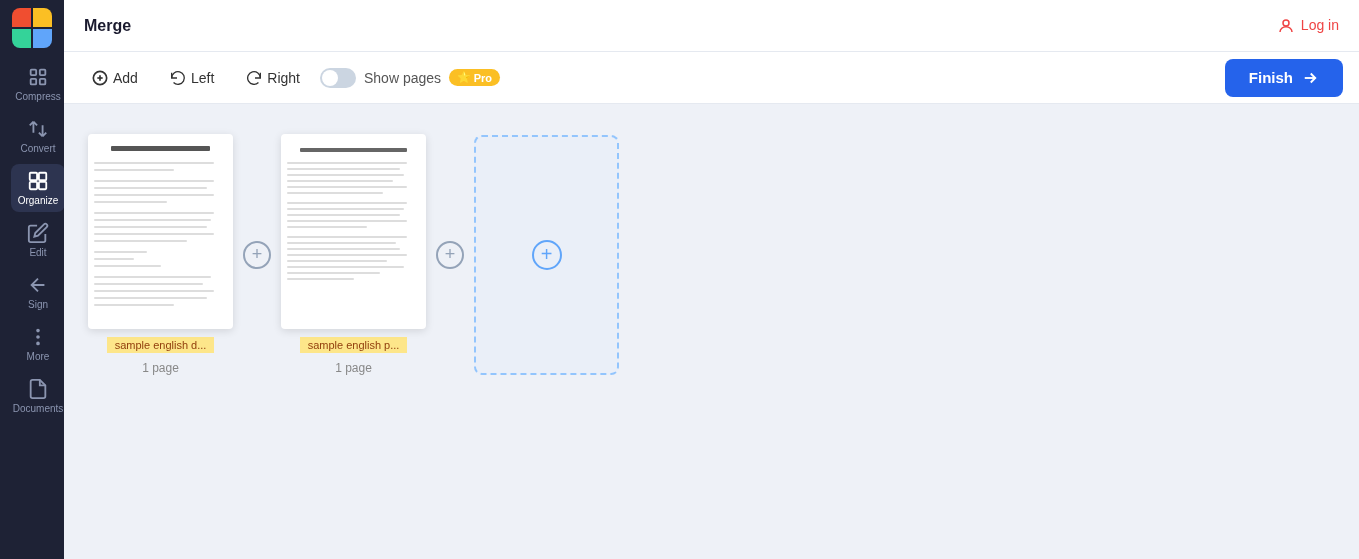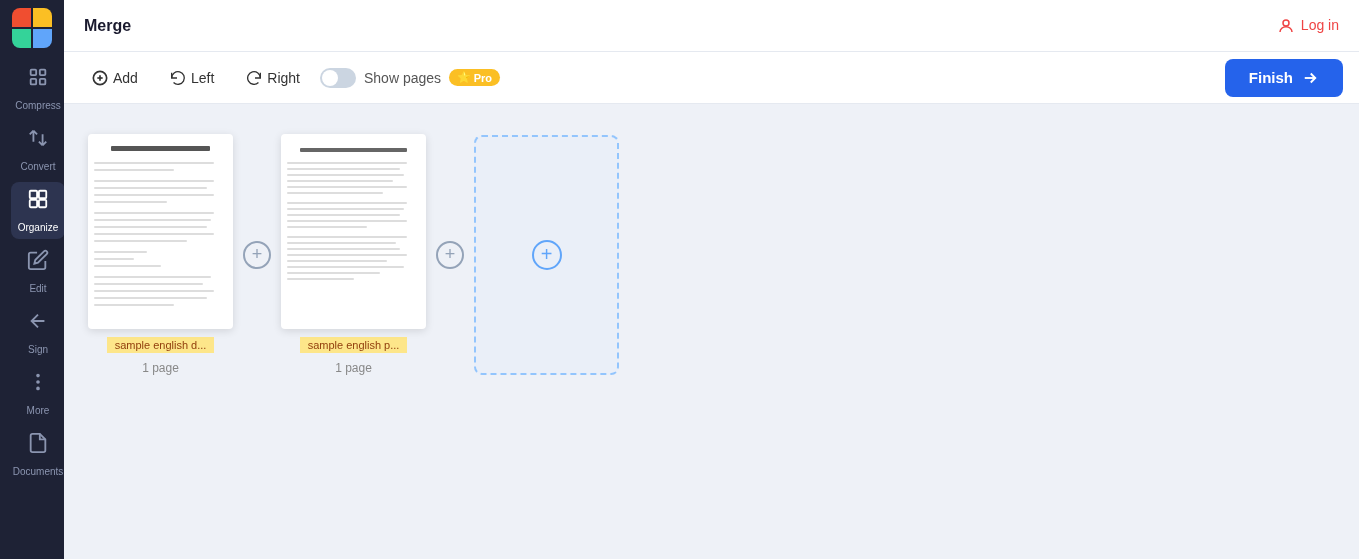--- a/index.html
+++ b/index.html
@@ -29,21 +29,21 @@
     }
     .logo-q1 { background: #f04e30; }
     .logo-q2 { background: #fbbf24; }
     .logo-q3 { background: #34d399; }
     .logo-q4 { background: #60a5fa; }
 
     .sidebar-item {
       display: flex;
       flex-direction: column;
       align-items: center;
-      gap: 12px;
+      gap: 3px;
       padding: 6px 4px;
       border-radius: 8px;
       width: 54px;
       cursor: pointer;
       color: #8b95b0;
       margin-left: 12px;
     }
     .sidebar-item.active {
       background: #2d3450;
       color: #ffffff;

